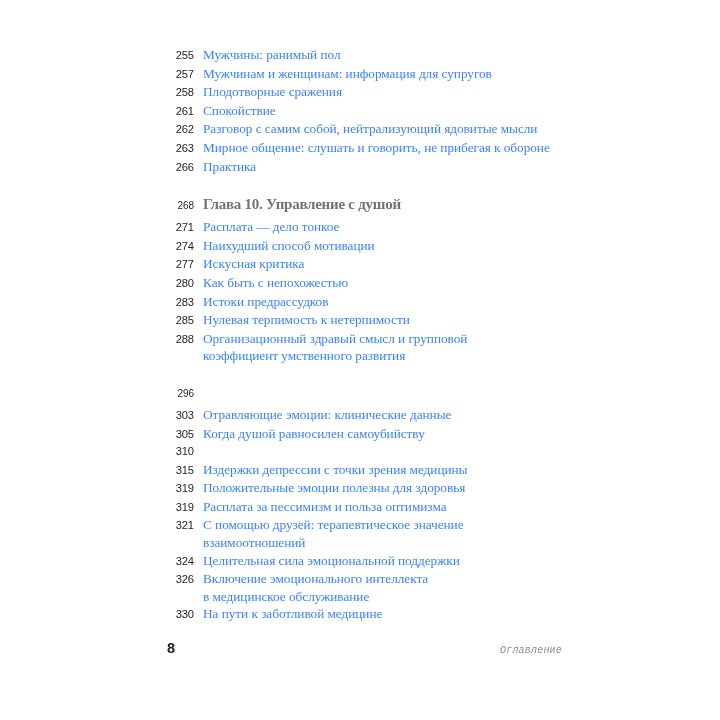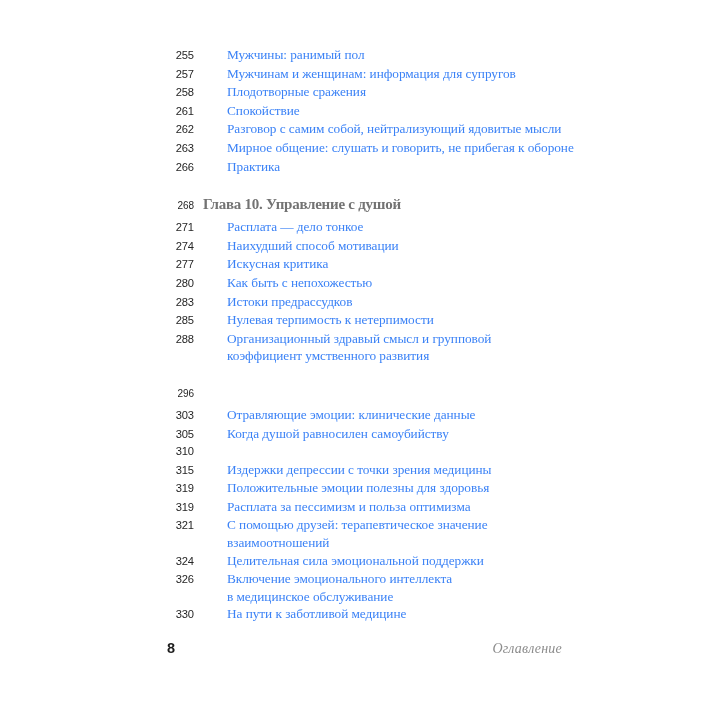--- a/index.html
+++ b/index.html
@@ -25,21 +25,20 @@
   }
 
   .toc-row {
     display: flex;
     align-items: baseline;
     min-height: 17.6px;
   }
 
   .toc-row.entry {
     margin-bottom: 0px;
-    gap: 24px;
   }
 
   .toc-row.chapter {
     margin-top: 18px;
     margin-bottom: 2px;
   }
 
   .num {
     width: 34px;
     min-width: 34px;
@@ -86,23 +85,23 @@
 
   .folio {
     font-family: "Liberation Sans", "DejaVu Sans", sans-serif;
     font-weight: bold;
     font-size: 14.5px;
     color: #1c1c1c;
     padding-left: 7px;
   }
 
   .running-head {
-    font-family: Liberation Serif, serif;
+    font-family: Liberation Mono, monospace;
     font-style: italic;
-    font-size: 14px;
+    font-size: 10px;
     color: #8c8c8c;
     letter-spacing: 0.2px;
   }
 </style>
 </head>
 <body>
 
 <div class="page">
 
   <div class="toc" id="toc-list">

